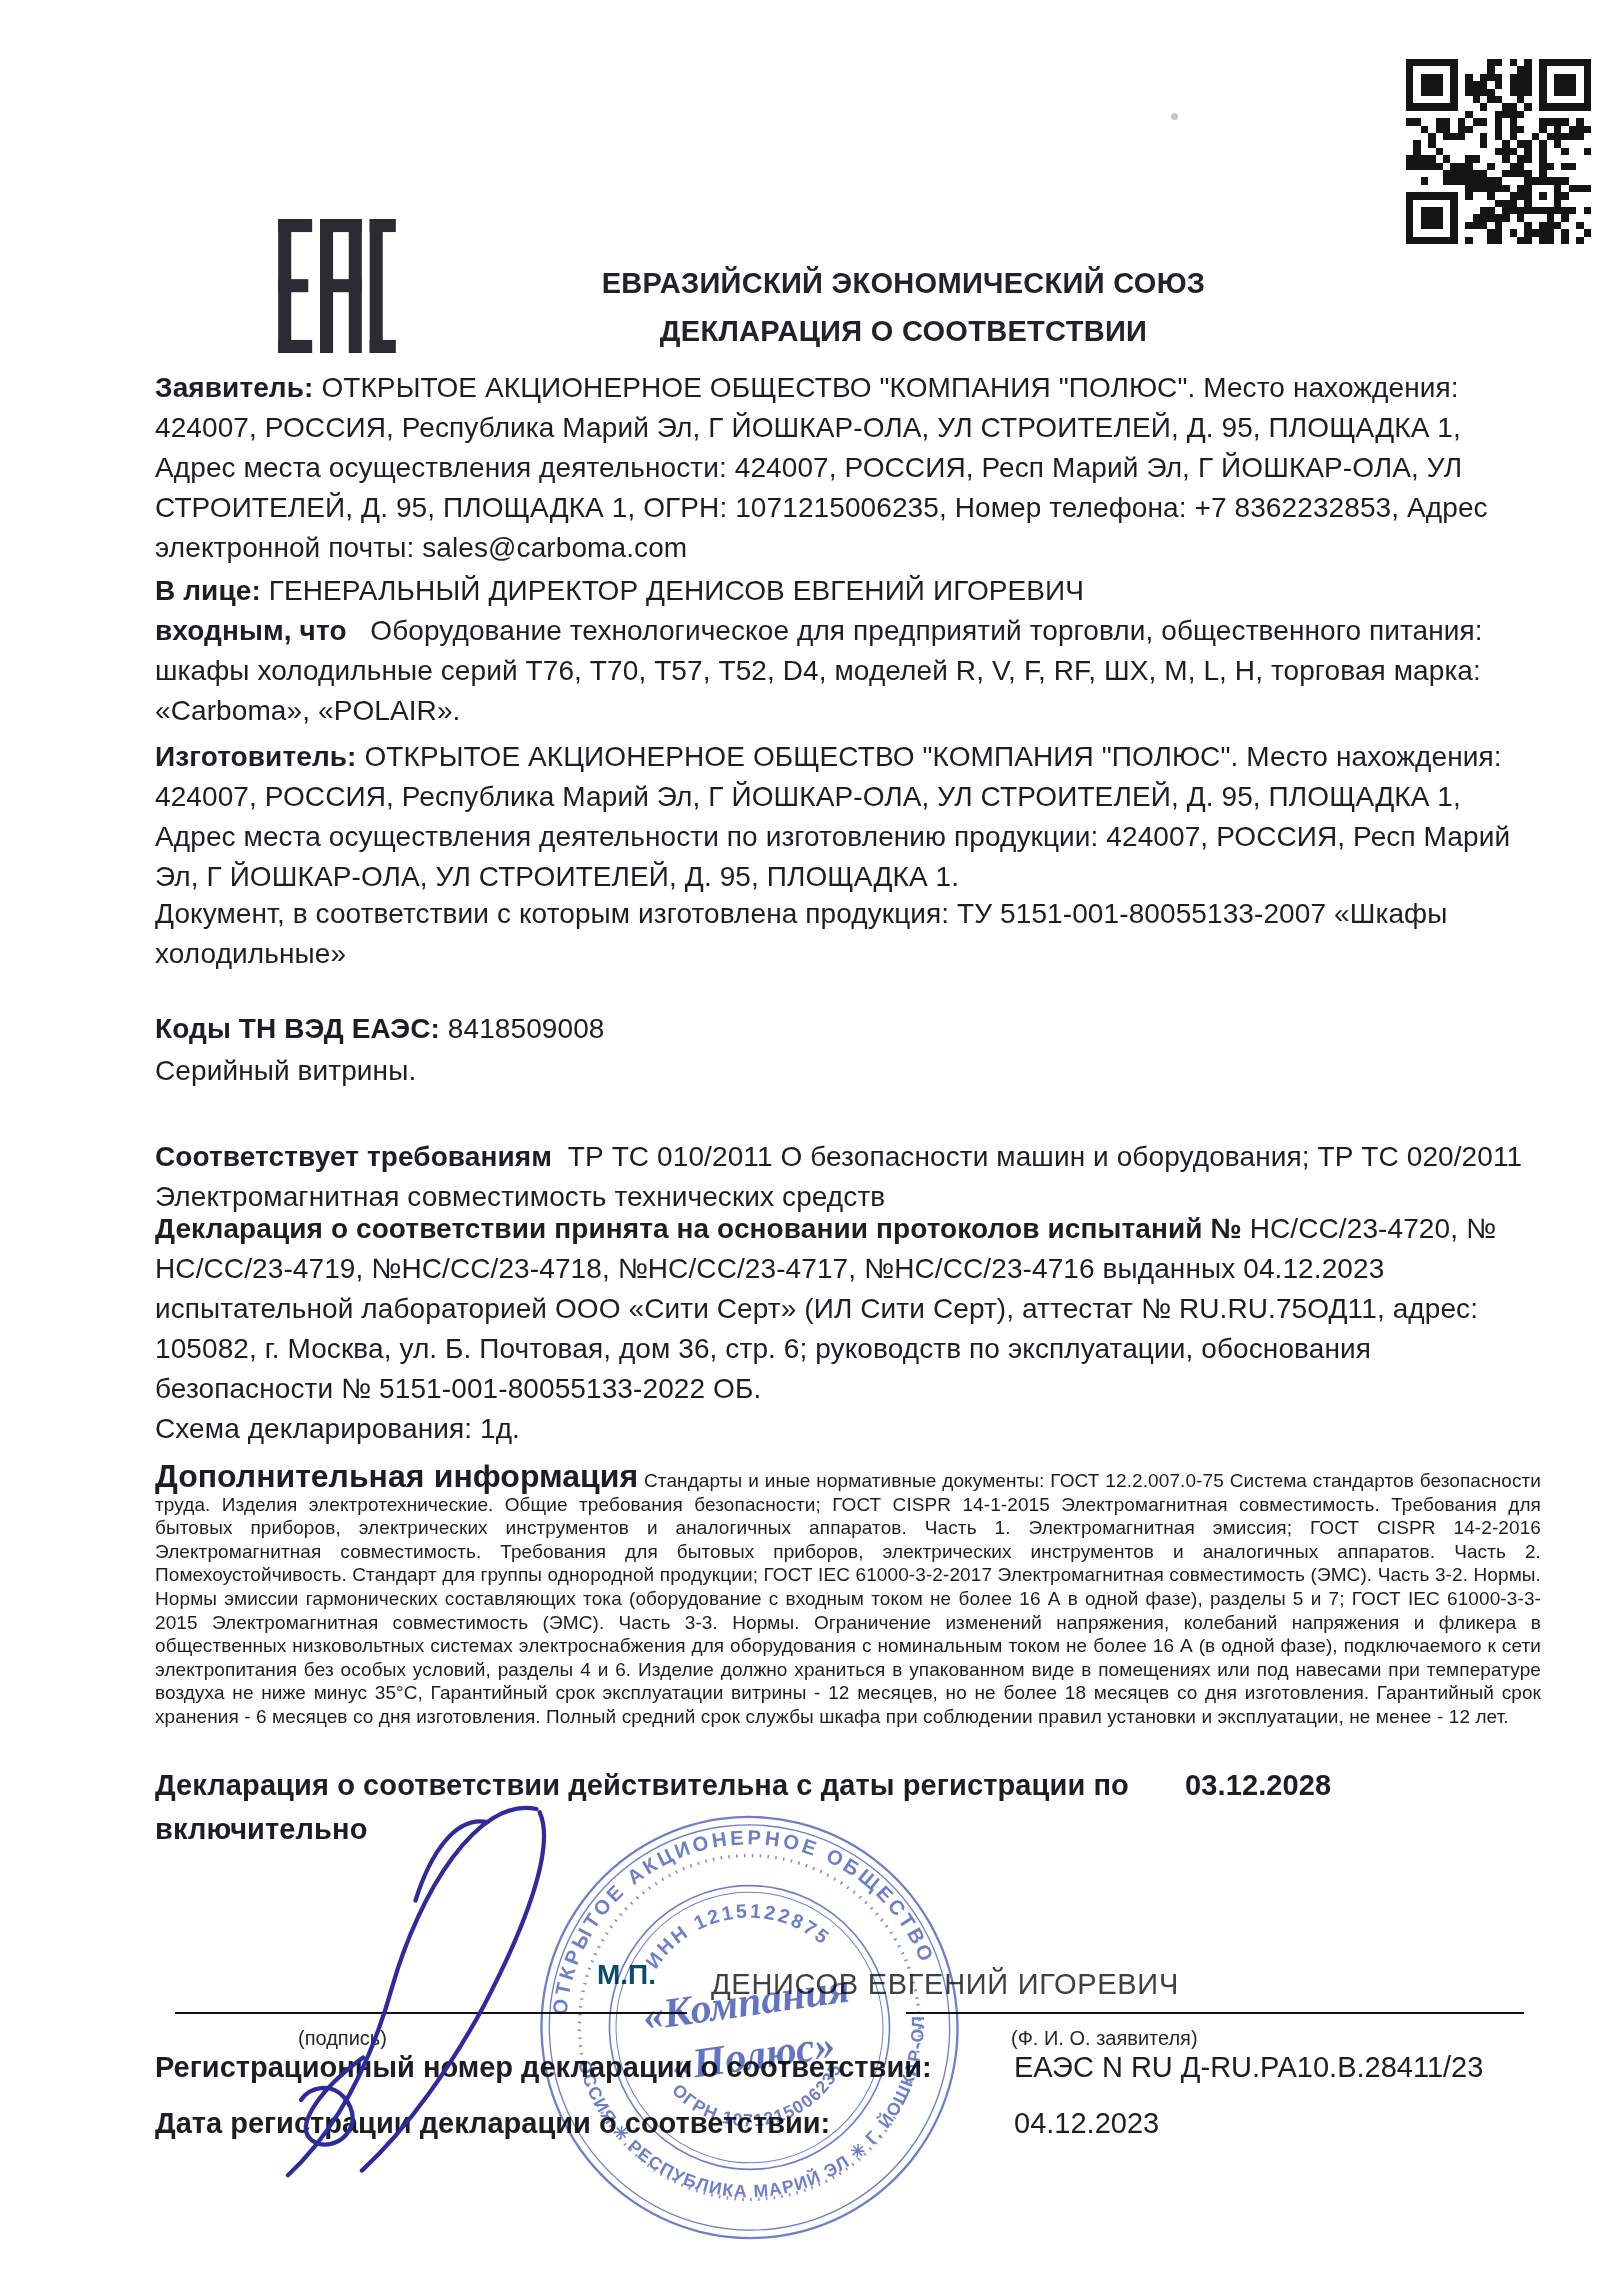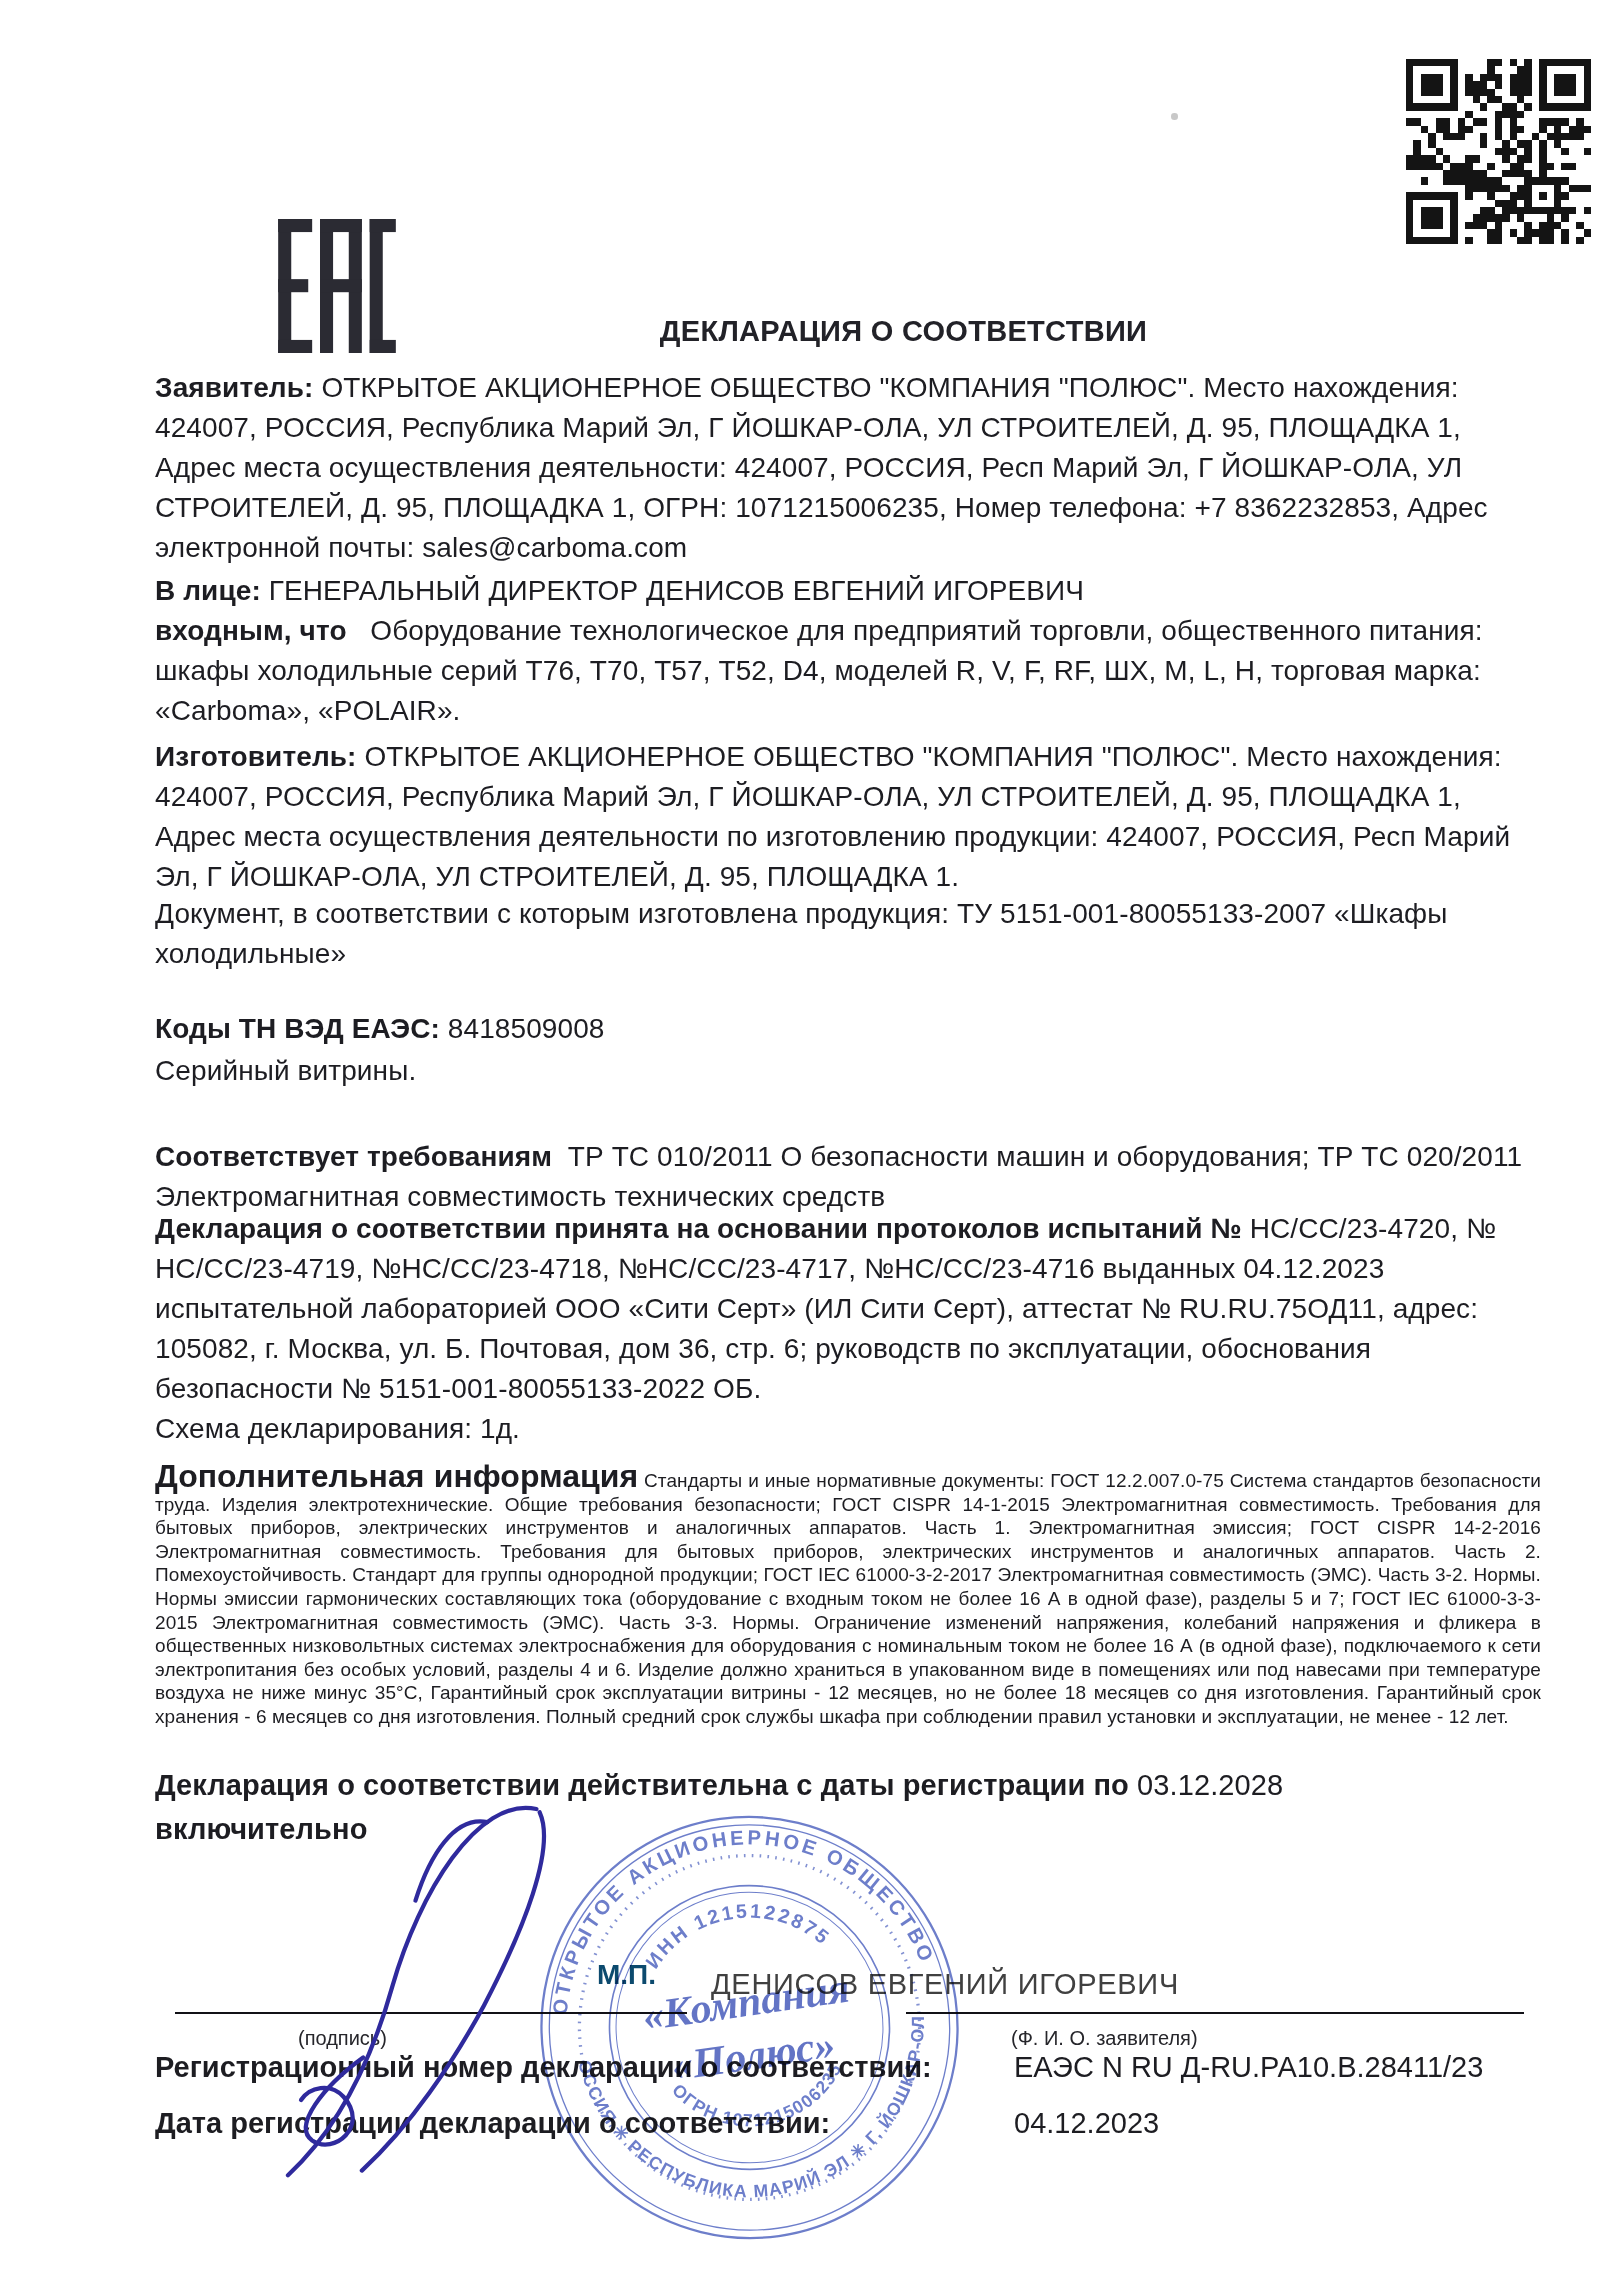--- a/index.html
+++ b/index.html
@@ -6,21 +6,21 @@
   .page{
     position:relative;width:1623px;height:2295px;background:#ffffff;
     font-family:"Liberation Sans",sans-serif;color:#1d1d22;overflow:hidden;
   }
   .p{position:absolute;left:155px;width:1386px;font-size:28px;line-height:40px;letter-spacing:0.1px;}
   .p b{font-weight:bold;text-align:center;}
   .title{position:absolute;left:340px;width:1127px;text-align:center;font-weight:bold;font-size:29px;letter-spacing:0.3px;color:#222228;}
   .small-block{font-size:19px;line-height:23.6px;text-align:justify;}
   .addl-head{font-size:32px;font-weight:bold;letter-spacing:0;}
   .validity{font-weight:bold;line-height:44px;font-size:29px;}
-  .validity .nrm{font-weight:normal;}
+  .validity .nrm{font-weight:bold;margin-left:48px;}
   .rule{position:absolute;height:0;border-top:2.6px solid #111116;}
   .caption{position:absolute;font-size:20px;color:#26262b;}
   .mp{position:absolute;left:597px;top:1959px;font-size:28px;font-weight:bold;color:#0c4a6e;}
   .signer-name{position:absolute;left:711px;top:1968px;font-size:29px;color:#404040;letter-spacing:0.7px;}
   .reg-label{position:absolute;left:155px;width:851px;font-size:29px;font-weight:bold;}
   .reg-value{position:absolute;left:1014px;width:589px;font-size:29px;}
   .eac-logo{position:absolute;left:278px;top:219px;}
   .qr{position:absolute;left:1406px;top:59px;}
   .stamp{position:absolute;left:535px;top:1813px;mix-blend-mode:multiply;opacity:.92;}
   .stamp text{fill:#6073c6;}
@@ -280,20 +280,21 @@
       <rect x="0" y="203.04" width="78.96" height="78.96" fill="#141414"></rect>
       <rect x="11.28" y="214.32" width="56.4" height="56.4" fill="#ffffff"></rect>
       <rect x="22.56" y="225.6" width="33.839999999999996" height="33.839999999999996" fill="#141414"></rect>
       <rect x="180.48" y="180.48" width="56.4" height="56.4" fill="#141414"></rect>
       <rect x="191.76" y="191.76" width="33.839999999999996" height="33.839999999999996" fill="#ffffff"></rect>
       <rect x="203.04" y="203.04" width="11.28" height="11.28" fill="#141414"></rect>
     </svg>
 
   <div class="dot" style="left:1171px;top:113px;"></div>
 
+  <div class="title" style="top:267px;">ЕВРАЗИЙСКИЙ ЭКОНОМИЧЕСКИЙ СОЮЗ</div>
   <div class="title" style="top:315px;">ДЕКЛАРАЦИЯ О СООТВЕТСТВИИ</div>
 
   <div class="p" style="top:368px;">
     <b>Заявитель:</b><span> ОТКРЫТОЕ АКЦИОНЕРНОЕ ОБЩЕСТВО "КОМПАНИЯ "ПОЛЮС". Место нахождения: 424007, РОССИЯ,  Республика Марий Эл, Г ЙОШКАР-ОЛА, УЛ СТРОИТЕЛЕЙ, Д. 95, ПЛОЩАДКА 1, Адрес места осуществления деятельности: 424007, РОССИЯ, Респ Марий Эл, Г ЙОШКАР-ОЛА, УЛ СТРОИТЕЛЕЙ, Д. 95, ПЛОЩАДКА 1, ОГРН: 1071215006235, Номер телефона: +7 8362232853, Адрес электронной почты: sales@carboma.com</span>
   </div>
 
   <div class="p" style="top:571px;">
     <b>В лице:</b><span> ГЕНЕРАЛЬНЫЙ ДИРЕКТОР ДЕНИСОВ ЕВГЕНИЙ ИГОРЕВИЧ</span>
   </div>
 

